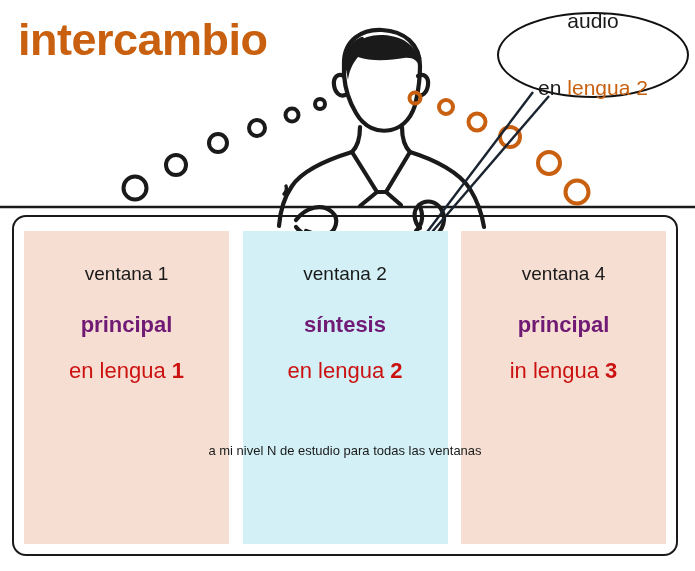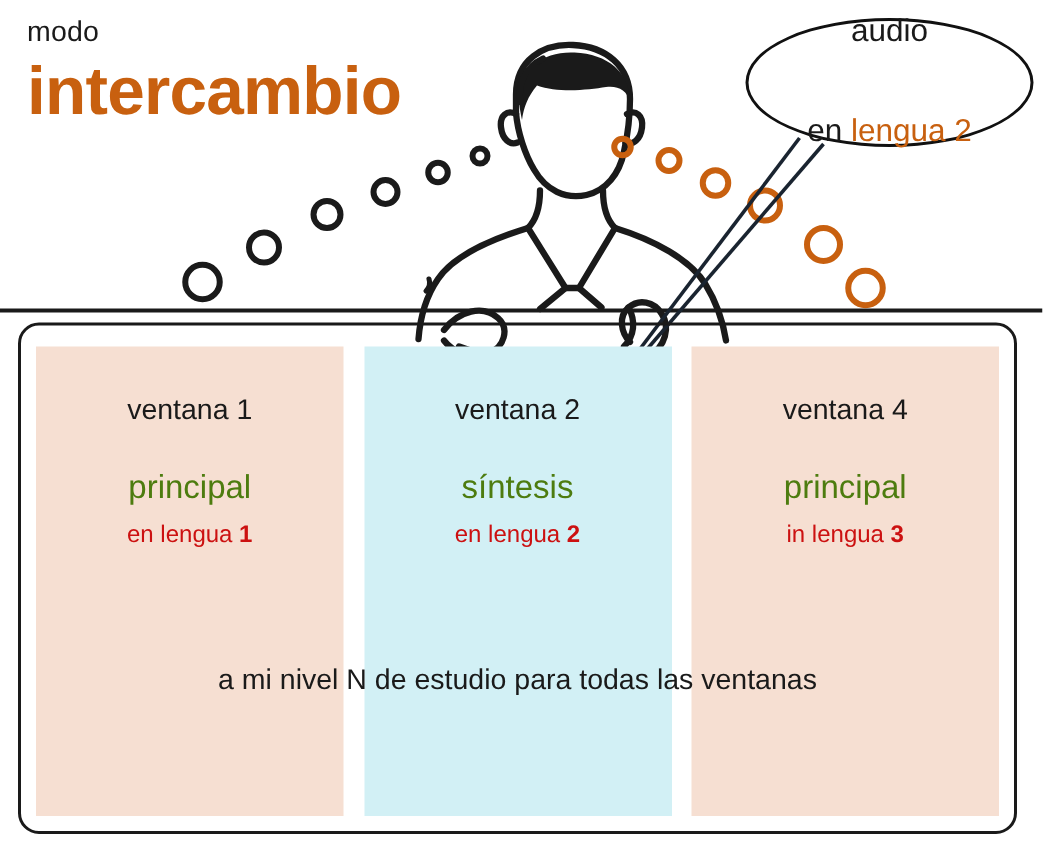--- a/index.html
+++ b/index.html
@@ -118,50 +118,49 @@
   .col-peach { background: #f6dfd2; }
   .col-cyan  { background: #d2f0f5; }
 
   .col-name {
     font-size: 19px;
     color: #1a1a1a;
     line-height: 1.2;
   }
   .col-role {
     font-size: 22px;
-    font-weight: normal;
-    color: #4d7c0f;
+    font-weight: bold;
+    color: #701a75;
     margin-top: 26px;
     line-height: 1.2;
   }
   .col-lang {
-    font-size: 16px;
+    font-size: 22px;
     color: #cc1111;
-    margin-top: 9px;
+    margin-top: 20px;
     line-height: 1.2;
   }
   .col-lang b { font-weight: bold; }
 
   
   #footer-note {
     position: absolute;
     left: 12px;
     top: 443px;
     width: 666px;
     text-align: center;
-    font-size: 19px;
+    font-size: 13px;
     color: #1a1a1a;
     z-index: 4;
   }
 </style>
 </head>
 <body>
 
 <div id="header-block">
-  <div id="mode-label">modo</div>
   <div id="mode-title">intercambio</div>
 </div>
 
 <div id="illustration-layer">
   <svg width="695" height="300" viewBox="0 0 695 300" xmlns="http://www.w3.org/2000/svg">
 
     <g fill="none" stroke="#1a1a1a" stroke-width="4.2" stroke-linecap="round" stroke-linejoin="round">
 
       <path d="M344 63 C344 40 362 29 382 30 C404 31 420 44 420 66
                C420 78 418 92 416 101 C413 116 404 127 391 130

